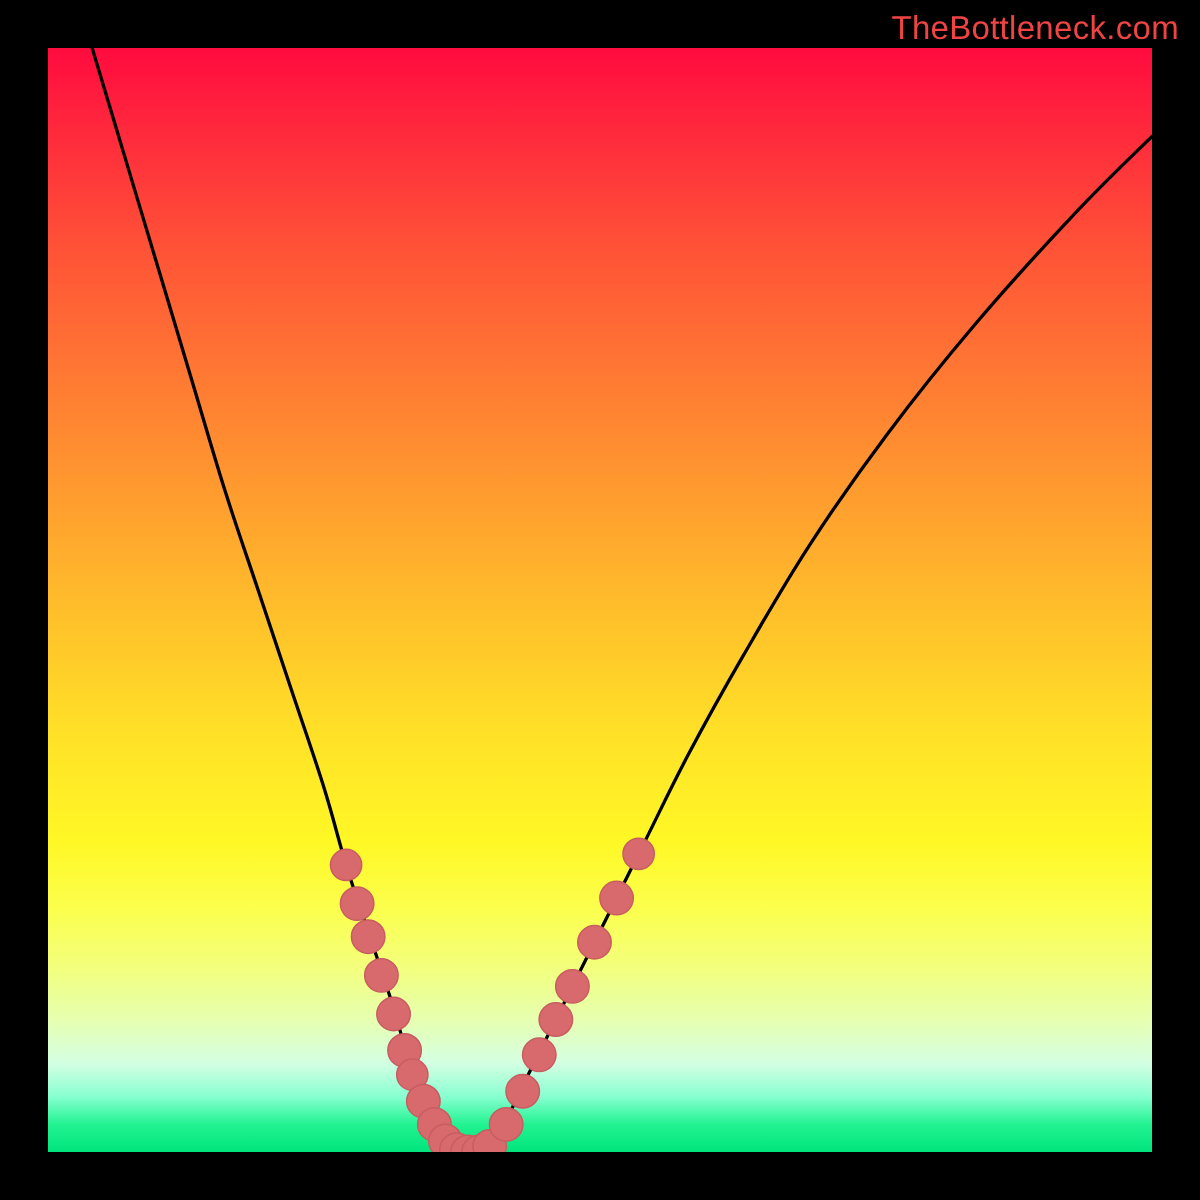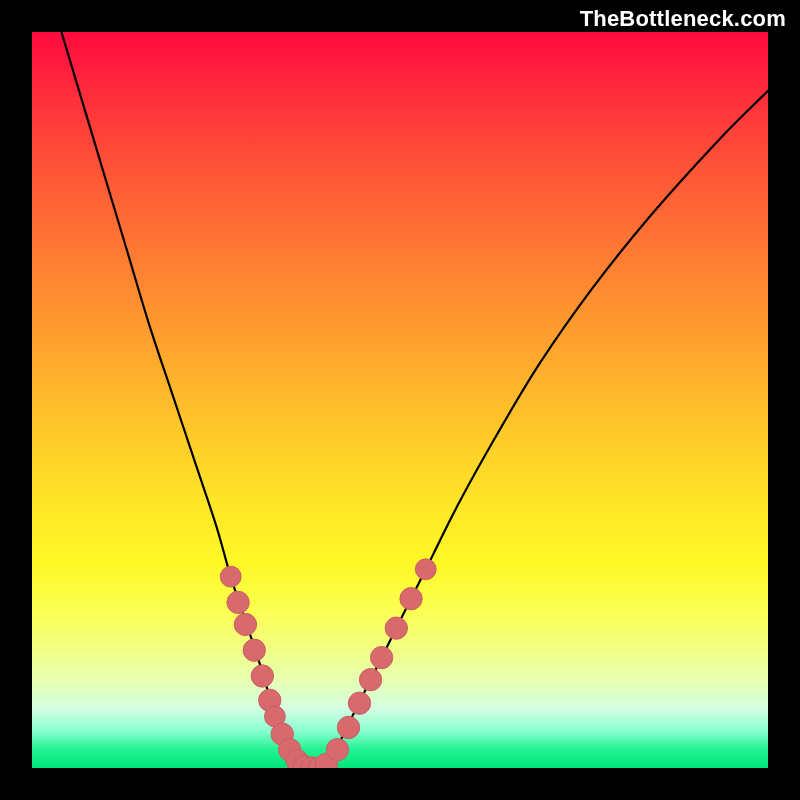--- a/index.html
+++ b/index.html
@@ -46,22 +46,22 @@
       #87ffd0 95%,
       #22f391 97.5%,
       #00e47c 100%
     );
   }
   .watermark {
     position: absolute;
     top: 6px;
     right: 14px;
     font-size: 22px;
-    font-weight: 700;
-    color: #ffffff;
+    font-weight: 400;
+    color: #ef4444;
     letter-spacing: 0.2px;
     user-select: none;
   }
   svg {
     position: absolute;
     inset: 0;
   }
 </style>
 </head>
 <body>

